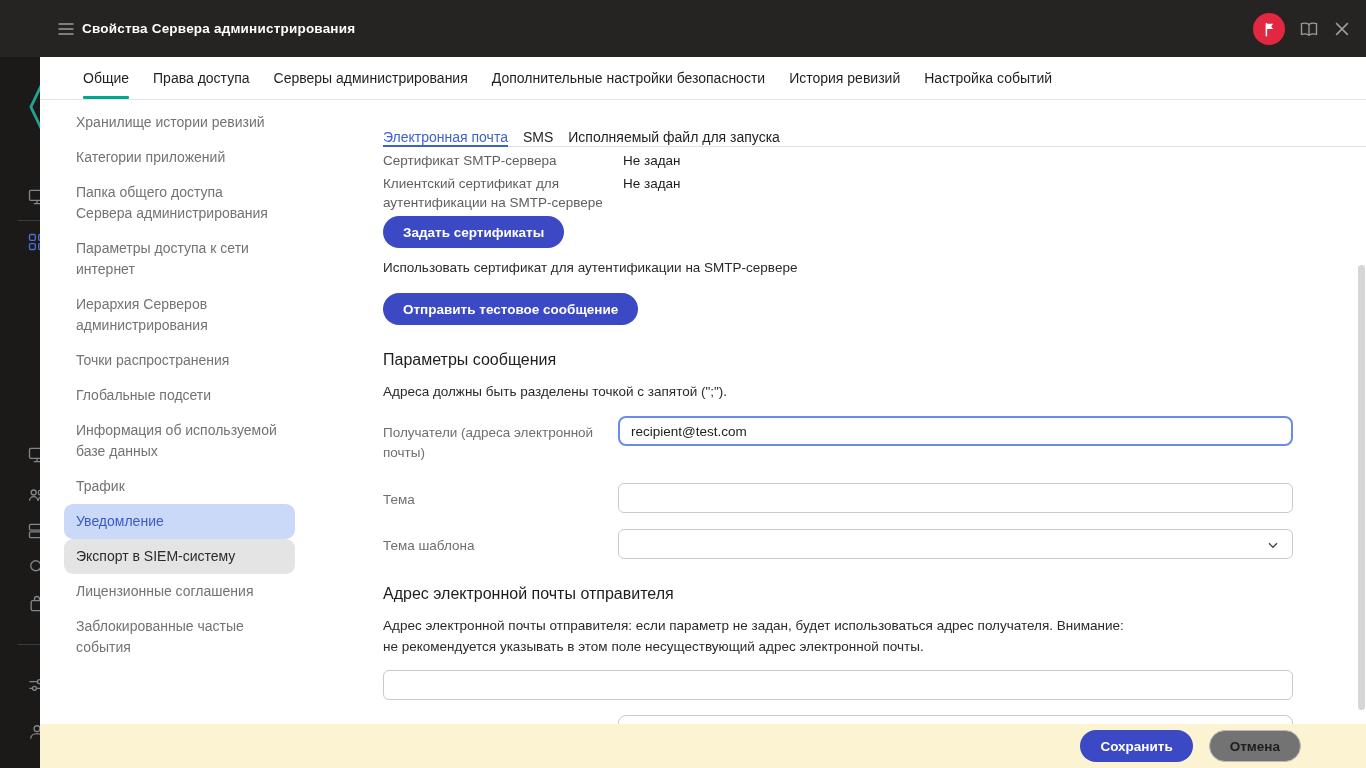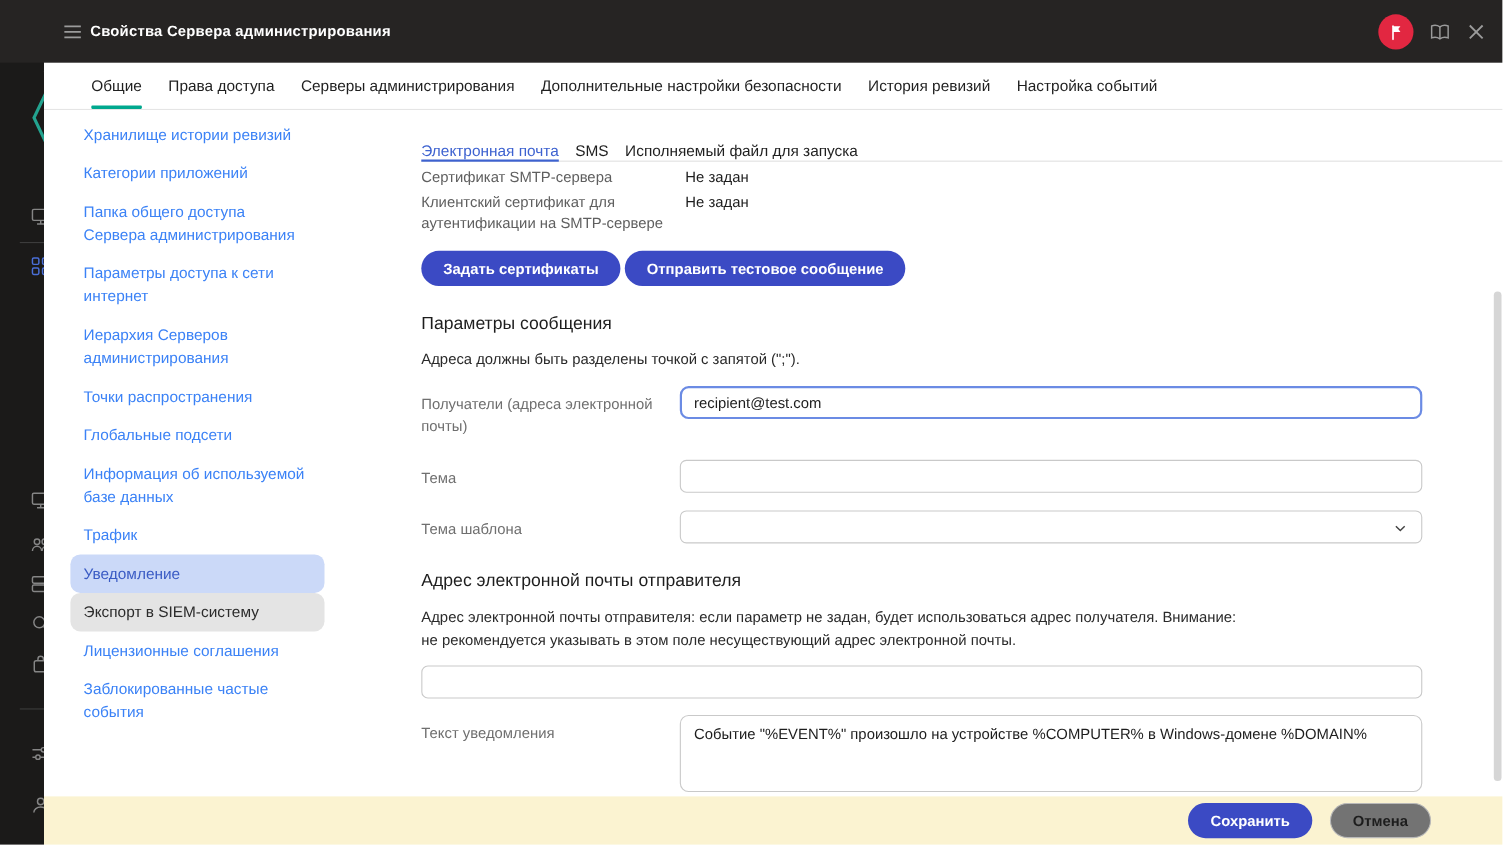--- a/index.html
+++ b/index.html
@@ -25,21 +25,21 @@
   .tb-book { left:1299px; }
   .tb-close { left:1332px; }
   
   .modal { position:absolute; left:40px; top:57px; width:1326px; height:711px; background:#fff; z-index:2; border-top-left-radius:8px; }
   
   .tabsrow { height:43px; border-bottom:1px solid #e5e5e5; display:flex; align-items:stretch; padding-left:43px; }
   .tab { display:flex; align-items:center; position:relative; margin-right:24px; font-size:14px; color:#1f1f1f; cursor:pointer; white-space:nowrap; }
   .tab.active::after { content:""; position:absolute; left:0; right:0; bottom:0; height:3px; background:#00a88e; border-radius:1px; }
   
   .side { position:absolute; left:0; top:44px; width:303px; bottom:56px; padding:4px 24px 0 24px; overflow:hidden; }
-  .sitem { width:231px; padding:7px 12px; line-height:21px; font-size:14px; color:#3b82f6; border-radius:9px; cursor:pointer; }
+  .sitem { width:231px; padding:7px 12px; line-height:21px; font-size:14px; color:#737373; border-radius:9px; cursor:pointer; }
   .sitem.selected { background:#cbd9f8; color:#3a5bc4; }
   .sitem.hover { background:#e4e4e4; color:#2b2b2b; }
   
   .content { position:absolute; left:303px; top:44px; right:0; bottom:0; padding:0 26px 0 40px; overflow:hidden; }
   .subtabs { height:46px; display:flex; align-items:flex-end; border-bottom:1px solid #e0e0e0; width:997px; }
   .subtab { position:relative; padding-bottom:1px; margin-right:15px; font-size:14px; color:#1f1f1f; cursor:pointer; white-space:nowrap; }
   .subtab.active { color:#3d62d0; }
   .subtab.active::after { content:""; position:absolute; left:0; right:0; bottom:-1px; height:2px; background:#3d62d0; }
   .crow { display:flex; line-height:19px; margin-top:4px; width:910px; }
   .crow .clabel { width:235px; color:#5f5f5f; }
@@ -214,20 +214,21 @@
       <span class="clabel">Сертификат SMTP-сервера</span>
       <span class="cvalue">Не задан</span>
     </div>
     <div class="crow">
       <span class="clabel">Клиентский сертификат для аутентификации на SMTP-сервере</span>
       <span class="cvalue">Не задан</span>
     </div>
 
     <button class="btn btn-set">Задать сертификаты</button>
 
+    <div class="use-cert">Использовать сертификат для аутентификации на SMTP-сервере</div>
 
     <button class="btn btn-test">Отправить тестовое сообщение</button>
 
     <h2 class="sect">Параметры сообщения</h2>
     <div class="hint">Адреса должны быть разделены точкой с запятой (";").</div>
 
     <div class="frow mt15">
       <div class="flabel">Получатели (адреса электронной почты)</div>
       <div class="fctrl">
         <input class="tinput focused" type="text" value="recipient@test.com" style="">

